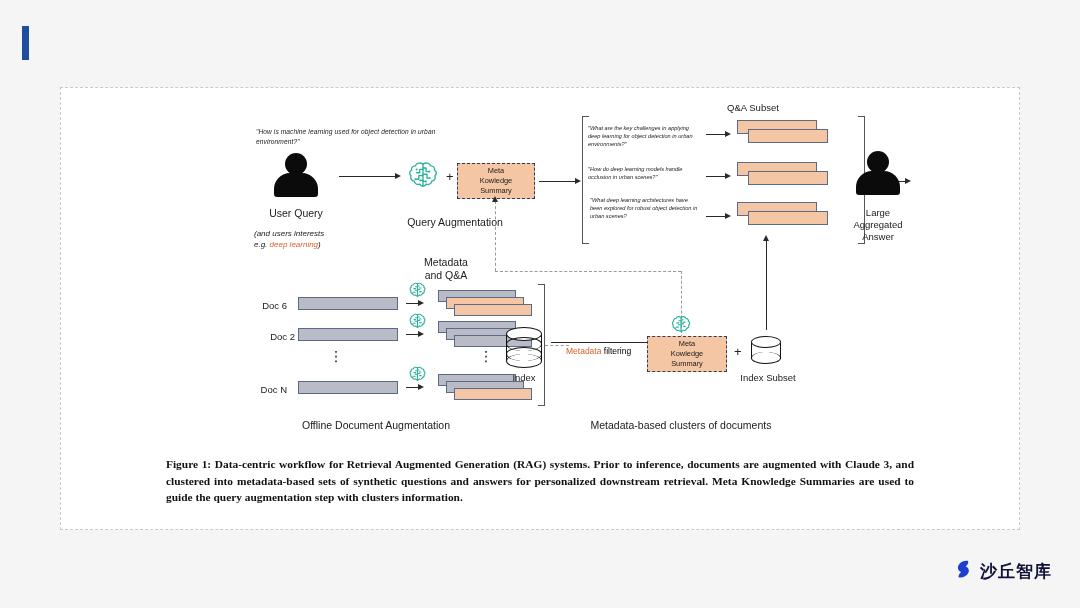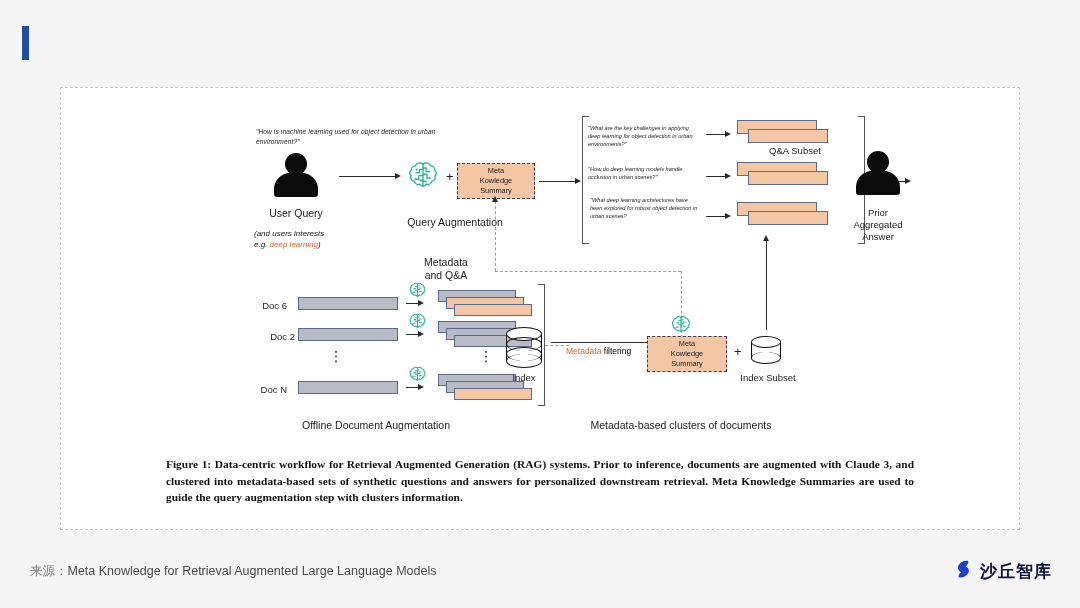--- a/index.html
+++ b/index.html
@@ -180,21 +180,21 @@
         <div>Meta Kowledge</div>
         <div>Summary</div>
       </div>
     </div>
 
     <div class="abs lbl-lg" style="left:314px;top:128px;width:160px;">Query Augmentation</div>
 
     <div class="hline" style="left:478px;top:93px;width:38px;"></div>
     <div class="arrowhead" style="left:514px;top:89.6px;"></div>
 
-    <div class="abs lbl" style="left:684px;top:14px;width:100px;margin-top:43px;">Q&amp;A Subset</div>
+    <div class="abs lbl" style="left:642px;top:14px;width:100px;">Q&amp;A Subset</div>
 
     <div class="bracket" style="left:521px;top:28px;width:7px;height:128px;border-right:none;"></div>
 
     <div class="bracket" style="left:797px;top:28px;width:7px;height:128px;border-left:none;"></div>
 
     <div class="abs quote-sm" style="left:527px;top:36px;width:108px;">"What are the key challenges in applying deep learning for object detection in urban environments?"</div>
     <div class="hline" style="left:645px;top:46px;width:22px;"></div>
     <div class="arrowhead" style="left:664px;top:42.6px;"></div>
     <div class="docbar orange" style="left:676px;top:32px;width:80px;height:14px;"></div>
     <div class="docbar orange" style="left:687px;top:41px;width:80px;height:14px;"></div>
@@ -212,21 +212,21 @@
     <div class="docbar orange" style="left:687px;top:123px;width:80px;height:14px;"></div>
 
     <div class="hline" style="left:808px;top:93px;width:38px;"></div>
     <div class="arrowhead" style="left:844px;top:89.6px;"></div>
 
     <div class="person" style="left:786px;top:63px;width:58px;height:46px;left:788px;">
       <div class="head"></div>
         <div class="body"></div>
     </div>
     <div class="abs lbl" style="left:777px;top:119px;width:80px;">
-      <div>Prior</div>
+      <div>Large</div>
       <div>Aggregated</div>
       <div>Answer</div>
     </div>
 
     <div class="dline-v" style="left:434px;top:113px;height:70px;"></div>
     <div class="arrowhead-up" style="left:430.6px;top:108px;"></div>
     <div class="dline-h" style="left:434px;top:183px;width:186px;"></div>
     <div class="dline-v" style="left:620px;top:183px;height:72px;"></div>
 
     <div class="abs lbl-lg" style="left:340px;top:168px;width:90px;">
@@ -338,23 +338,20 @@
     <div class="arrowhead-up" style="left:701.6px;top:147px;"></div>
 
     <div class="abs lbl-lg" style="left:475px;top:331px;width:290px;">Metadata-based clusters of documents</div>
 
   </div>
 
   <div id="caption">Figure 1: Data-centric workflow for Retrieval Augmented Generation (RAG) systems. Prior to inference, documents are augmented with Claude 3, and clustered into metadata-based sets of synthetic questions and answers for personalized downstream retrieval. Meta Knowledge Summaries are used to guide the query augmentation step with clusters information.</div>
 </div>
 
 <div id="footer">
-  <div id="footer-src">
-    <span class="src-label">来源：</span><span>Meta Knowledge for Retrieval Augmented Large Language Models</span>
-  </div>
   <div id="logo">
     <span>
       <svg width="22" height="22" viewBox="0 0 24 24">
         <path d="M16.5 3.2c-4.6-.6-9 1.3-10.6 5-1.4 3.2.1 6.2 3.2 7.2-2.1 1.5-3.4 3.6-3 5.6 3.9 1.1 8.4-.7 10.4-4.3 1.8-3.2.5-6.4-2.7-7.5 2.1-1.6 3.2-3.9 2.7-6z" fill="#1b3fd1"></path>
       </svg>
     </span>
     <span id="logo-text">沙丘智库</span>
   </div>
 </div>
 

